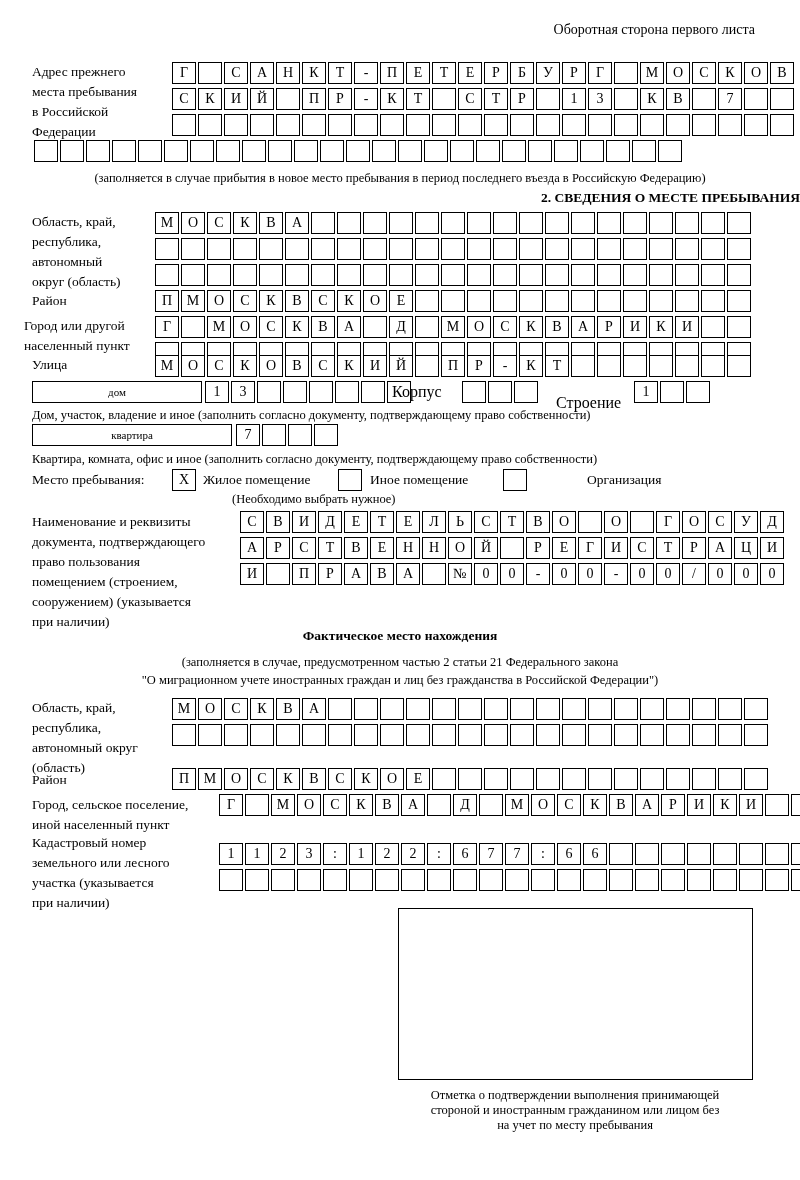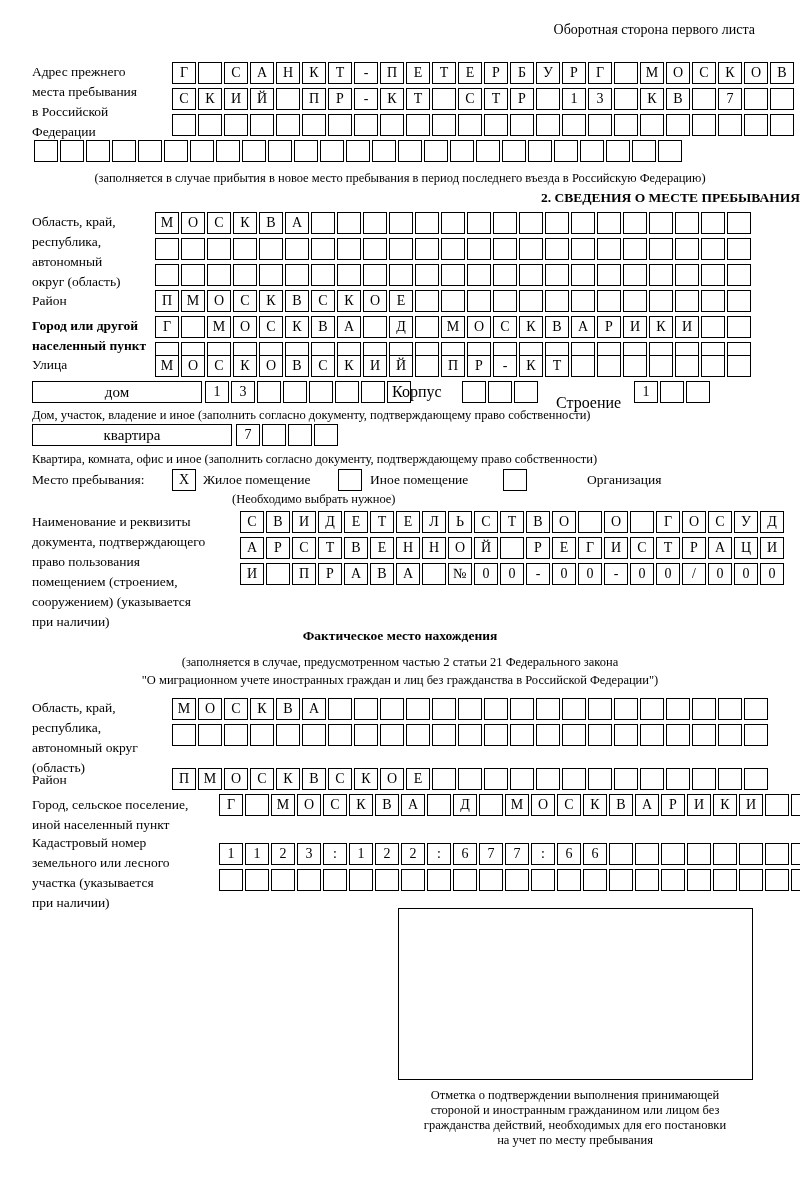--- a/index.html
+++ b/index.html
@@ -30,21 +30,21 @@
     text-align:center;
     font-family:"Liberation Serif", serif;
     background:#fff;
   }
   .cell.last{margin-right:0;}
   .blk{position:absolute;}
   .txtbox{
     border:1px solid #000;
     box-sizing:border-box;
     height:22px;
-    font-size:15px;
+    font-size:11px;
     line-height:20px;
     text-align:center;
   }
   .inline-label{font-size:16px;}
   .note{font-size:12.5px;}
   .bigbox{border:1px solid #000;box-sizing:border-box;}
   .lbl-multi{font-size:13.5px;line-height:20px;}
 </style>
 </head>
 <body>
@@ -294,21 +294,21 @@
         <div class="cell"></div>
         <div class="cell"></div>
         <div class="cell"></div>
         <div class="cell"></div>
         <div class="cell"></div>
         <div class="cell"></div>
         <div class="cell last"></div>
       </div>
     </div>
 
-  <div class="blk" style="left:32px;top:316px;width:130px;font-weight:bold;">
+  <div class="blk" style="left:24px;top:316px;width:130px;">
     <div class="lbl-multi">Город или другой</div>
     <div class="lbl-multi">населенный пункт</div>
   </div>
   <div class="blk" style="left:155px;top:316px;">
       <div class="cells" id="s2c0">
         <div class="cell">Г</div>
         <div class="cell"></div>
         <div class="cell">М</div>
         <div class="cell">О</div>
         <div class="cell">С</div>
@@ -744,17 +744,16 @@
         <div class="cell"></div>
         <div class="cell"></div>
         <div class="cell last"></div>
       </div>
     </div>
 
   <div class="blk bigbox" style="left:398px;top:908px;width:355px;height:172px;"></div>
   <div class="blk center" style="left:375px;top:1088px;width:400px;">
     <div class="note">Отметка о подтверждении выполнения принимающей</div>
     <div class="note">стороной и иностранным гражданином или лицом без</div>
-    <div class="note">гражданства действий, необходимых для его постановки</div>
     <div class="note">на учет по месту пребывания</div>
   </div>
 
 </div>
 
 </body></html>

